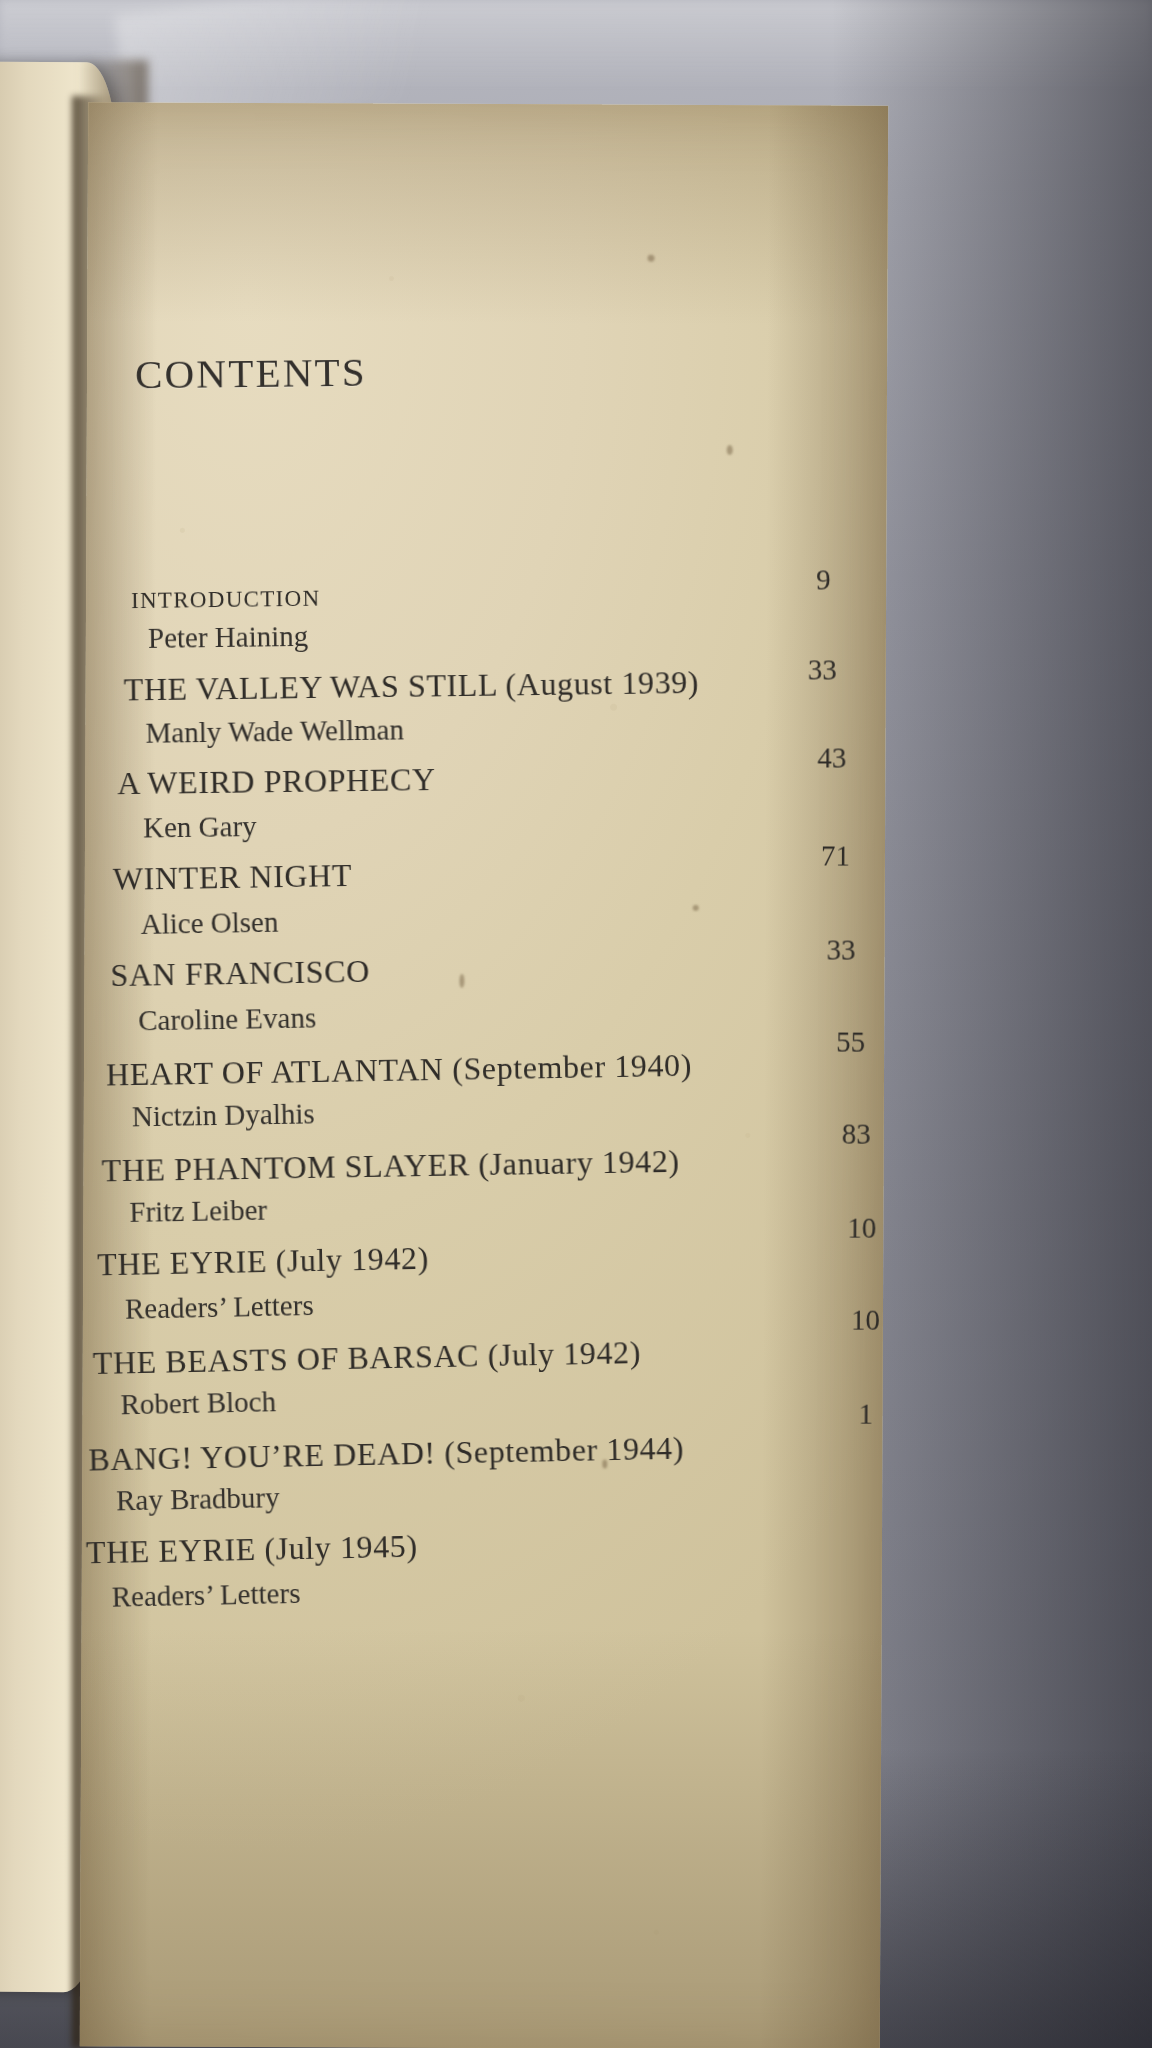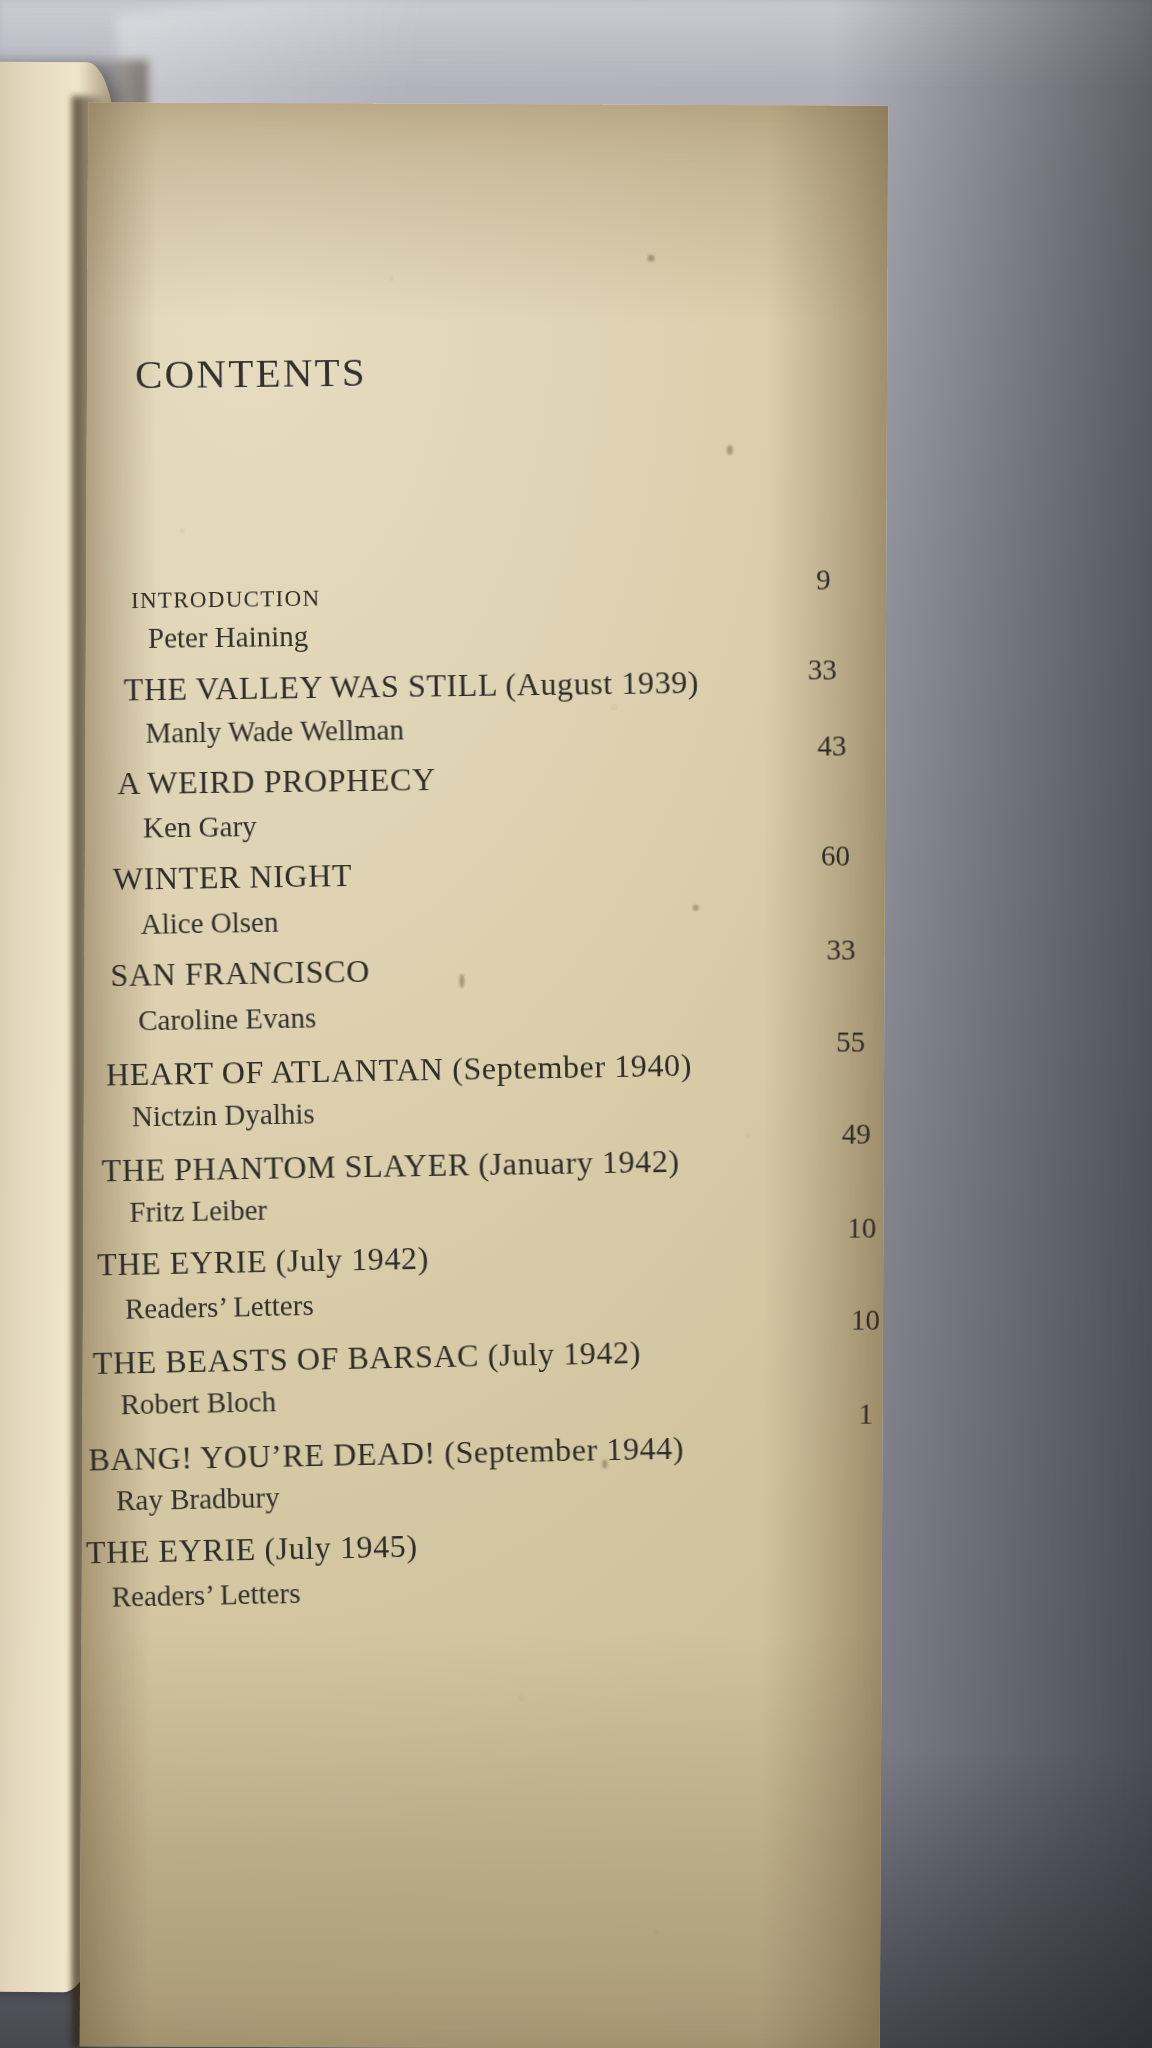--- a/index.html
+++ b/index.html
@@ -240,45 +240,45 @@
 
       <div class="entry">
         <div class="title big r1 blur-soft" style="left:38px; top:80px;">THE VALLEY WAS STILL (August 1939)</div>
         <div class="author r1 blur-soft" style="left:60px; top:128px;">Manly Wade Wellman</div>
         <div class="page-num blur-soft" style="left:722px; top:64px;">33</div>
       </div>
 
       <div class="entry">
         <div class="title big r1 blur-soft" style="left:32px; top:82px;">A WEIRD PROPHECY</div>
         <div class="author r1 blur-soft" style="left:58px; top:130px;">Ken Gary</div>
-        <div class="page-num blur-soft" style="left:732px; top:46px;">43</div>
+        <div class="page-num blur-soft" style="left:732px; top:58px;">43</div>
       </div>
 
       <div class="entry">
         <div class="title big r2 blur-soft" style="left:28px; top:84px;">WINTER NIGHT</div>
         <div class="author r2 blur-soft" style="left:56px; top:132px;">Alice Olsen</div>
-        <div class="page-num blur-soft" style="left:736px; top:62px;">60</div>
+        <div class="page-num blur-soft" style="left:736px; top:62px;">71</div>
       </div>
 
       <div class="entry">
         <div class="title big r2 blur-soft" style="left:26px; top:86px;">SAN FRANCISCO</div>
         <div class="author r2 blur-soft" style="left:54px; top:134px;">Caroline Evans</div>
         <div class="page-num blur-soft" style="left:742px; top:62px;">33</div>
       </div>
 
       <div class="entry">
         <div class="title big r2 blur-soft" style="left:22px; top:88px;">HEART OF ATLANTAN (September 1940)</div>
         <div class="author r2 blur-soft" style="left:48px; top:136px;">Nictzin Dyalhis</div>
         <div class="page-num blur-soft" style="left:752px; top:60px;">55</div>
       </div>
 
       <div class="entry">
         <div class="title big r2 blur-soft" style="left:18px; top:90px;">THE PHANTOM SLAYER (January 1942)</div>
         <div class="author r2 blur-soft" style="left:46px; top:138px;">Fritz Leiber</div>
-        <div class="page-num blur-soft" style="left:758px; top:58px;">49</div>
+        <div class="page-num blur-soft" style="left:758px; top:58px;">83</div>
       </div>
 
       <div class="entry">
         <div class="title big r3 blur-soft" style="left:14px; top:92px;">THE EYRIE (July 1942)</div>
         <div class="author r3 blur-soft" style="left:42px; top:140px;">Readers’ Letters</div>
         <div class="page-num blur-soft" style="left:764px; top:58px;">10</div>
       </div>
 
       <div class="entry">
         <div class="title big r3 blur-soft" style="left:10px; top:94px;">THE BEASTS OF BARSAC (July 1942)</div>

